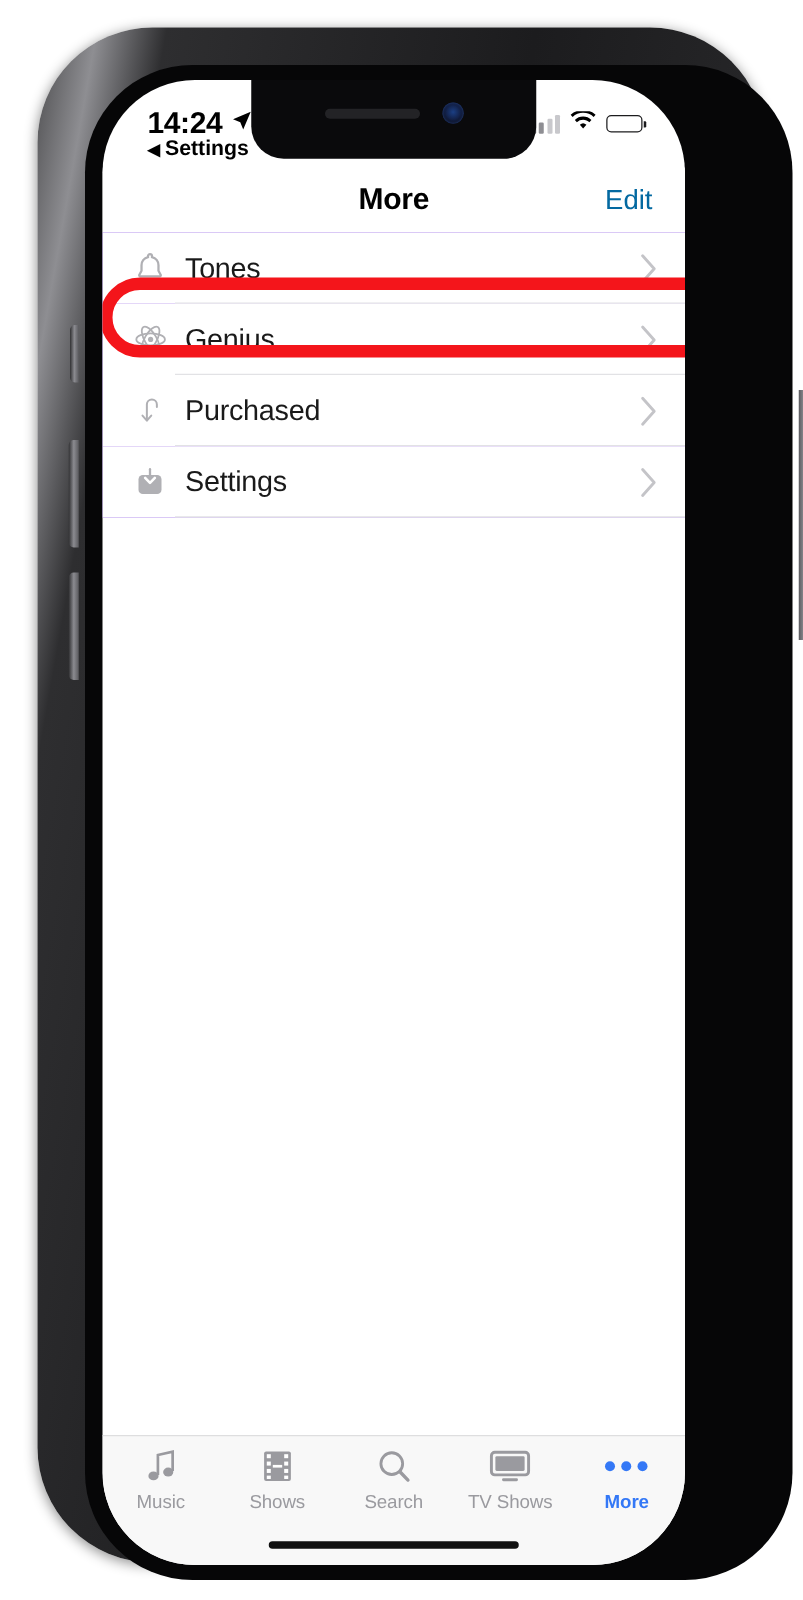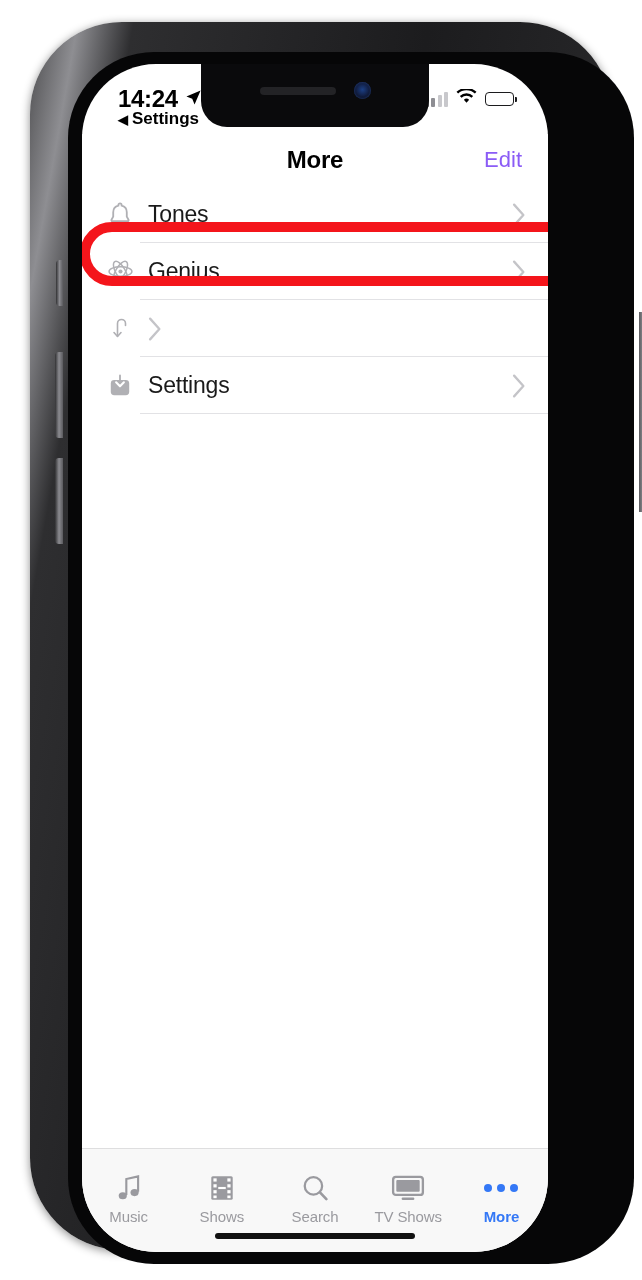--- a/index.html
+++ b/index.html
@@ -97,21 +97,21 @@
 
   
   #nav-bar {
     position: absolute; top: 70px; left: 0; width: 100%; height: 52px;
     display: flex; align-items: center; justify-content: center;
     background: #fff;
   }
   #nav-title { font-size: 24px; font-weight: 700; color: #000; letter-spacing: -.2px; }
   #edit-button {
     position: absolute; right: 26px; top: 50%; transform: translateY(-50%);
-    font-size: 22px; color: #8b5cf6; cursor: pointer;
+    font-size: 22px; color: #0369a1; cursor: pointer;
   }
 
   
   #more-list { position: absolute; top: 122px; left: 0; width: 100%; background: #6d28d9; }
   .list-row {
     position: relative; display: flex; align-items: center;
     height: 57px; padding: 0 22px 0 10px; background: #fff; cursor: pointer;
   }
   .row-icon {
     width: 56px; flex: 0 0 56px;
@@ -134,21 +134,21 @@
     border-radius: 34px;
     z-index: 18;
     pointer-events: none;
   }
 
   
   #tab-bar {
     position: absolute; bottom: 0; left: 0; width: 100%; height: 104px;
     background: #f8f8f8;
     border-top: 1px solid #dededf;
-    display: flex; align-items: flex-start; padding-top: 23px;
+    display: flex; align-items: flex-start; padding-top: 8px;
   }
   .tab-item {
     flex: 1; display: flex; flex-direction: column;
     align-items: center; justify-content: flex-start; gap: 4px;
     color: #9a9a9f; cursor: pointer;
   }
   .tab-item.active { color: #3478f6; }
   .tab-icon { height: 32px; display: flex; align-items: center; justify-content: center; }
   .tab-label { font-size: 15px; letter-spacing: -.1px; }
   .tab-item.active .tab-label { font-weight: 700; }
@@ -254,20 +254,21 @@
         <span class="separator"></span>
       </div>
 
       <div class="list-row">
         <span class="row-icon">
           <svg width="22" height="28" viewBox="0 0 20 28">
             <path d="M7.5 21V8.5a4 4 0 1 1 8 0v2" fill="none" stroke="#b0b0b4" stroke-width="1.6" stroke-linecap="round"></path>
             <path d="M4 17.5L7.5 21.5 11 17.5" fill="none" stroke="#b0b0b4" stroke-width="1.6" stroke-linecap="round" stroke-linejoin="round"></path>
           </svg>
         </span>
+        <span class="row-label">Purchased</span>
         <span class="row-chevron">
           <svg width="14" height="24" viewBox="0 0 12 22">
               <path d="M1.5 1.5L10 11l-8.5 9.5" fill="none" stroke="#c4c4c8" stroke-width="2.1" stroke-linecap="round" stroke-linejoin="round"></path>
             </svg>
         </span>
         <span class="separator"></span>
       </div>
 
       <div class="list-row">
         <span class="row-icon">

